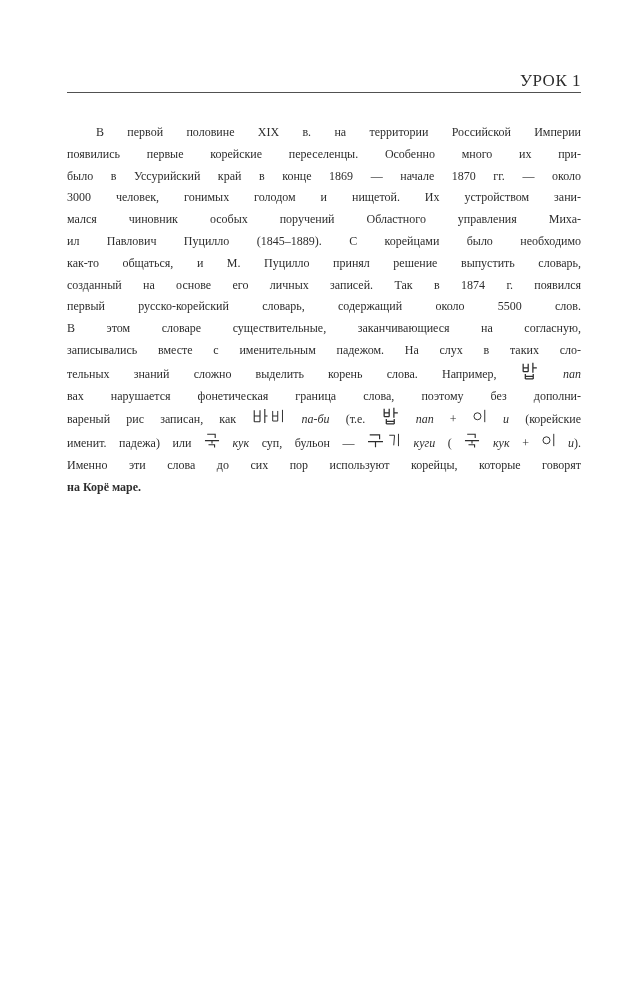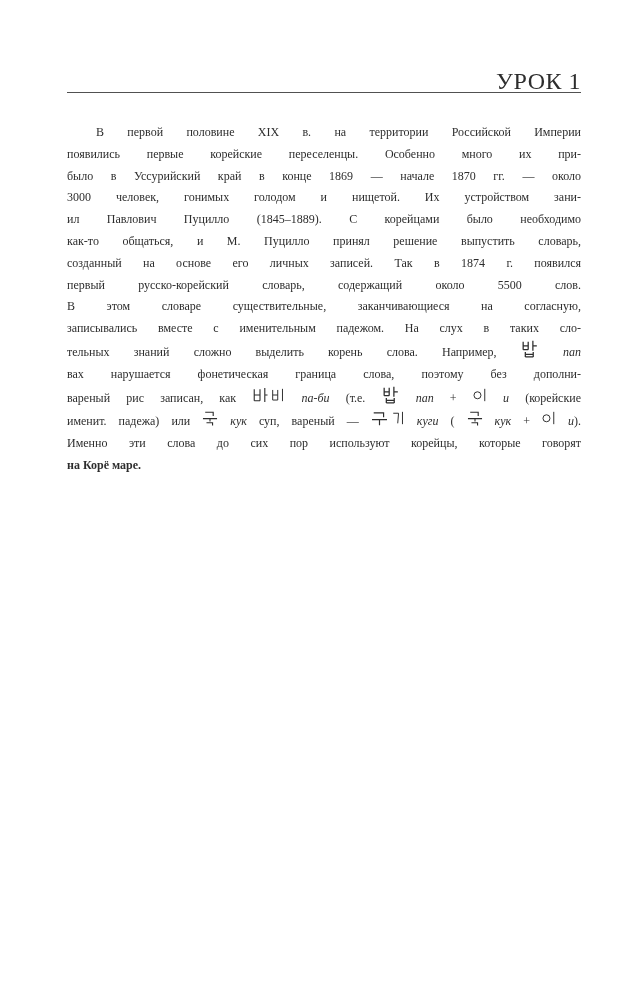--- a/index.html
+++ b/index.html
@@ -9,21 +9,21 @@
     font-family: "Liberation Serif", serif;
   }
   .page {
     position: relative; width: 644px; height: 1000px;
     background: var(--bg, #ffffff);
     color: var(--ink, #2d2d2d);
     overflow: hidden;
   }
   .lesson-header {
     position: absolute; top: 72px; left: 67px; width: 514px;
-    text-align: right; font-size: 24px; line-height: 18px;
+    text-align: right; font-size: 17px; line-height: 18px;
     letter-spacing: 0.5px; color: var(--ink, #2d2d2d);
     white-space: nowrap;
   }
   .header-rule {
     position: absolute; top: 92px; left: 67px; width: 514px;
     border: 0; margin: 0;
     border-top: 1.6px solid var(--rule, #515151);
   }
   .para {
     position: absolute; top: 122px; left: 67px; width: 514px;
@@ -90,20 +90,21 @@
   <div class="para">
 
     <div class="tl first"><span>В первой половине XIX в. на территории Российской Империи</span></div>
 
     <div class="tl"><span>появились первые корейские переселенцы. Особенно много их при-</span></div>
 
     <div class="tl"><span>было в Уссурийский край в конце 1869 — начале 1870 гг. — около</span></div>
 
     <div class="tl"><span>3000 человек, гонимых голодом и нищетой. Их устройством зани-</span></div>
 
+    <div class="tl"><span>мался чиновник особых поручений Областного управления Миха-</span></div>
 
     <div class="tl"><span>ил Павлович Пуцилло (1845–1889). С корейцами было необходимо</span></div>
 
     <div class="tl"><span>как-то общаться, и М. Пуцилло принял решение выпустить словарь,</span></div>
 
     <div class="tl"><span>созданный на основе его личных записей. Так в 1874 г. появился</span></div>
 
     <div class="tl"><span>первый русско-корейский словарь, содержащий около 5500 слов.</span></div>
 
     <div class="tl"><span>В этом словаре существительные, заканчивающиеся на согласную,</span></div>
@@ -140,21 +141,21 @@
       <span class="i"> и</span>
       <span> (корейские</span>
     </div>
 
     <div class="tl">
       <span>именит. падежа) или </span>
       <span class="ko" aria-label="국"><svg class="hg" width="16" height="18" viewBox="0 0 100 100">
             <use href="#hg-guk"></use>
           </svg></span>
       <span class="i"> кук</span>
-      <span> суп, вареный — </span>
+      <span> суп, бульон — </span>
       <span class="ko" aria-label="구기"><svg class="hg" width="17" height="18" viewBox="0 0 100 100">
             <use href="#hg-gu"></use>
           </svg><svg class="hg" width="14" height="18" viewBox="0 0 100 100">
             <use href="#hg-gi"></use>
           </svg></span>
       <span class="i"> куги</span>
       <span> (</span>
       <span class="ko" aria-label="국"><svg class="hg" width="16" height="18" viewBox="0 0 100 100">
             <use href="#hg-guk"></use>
           </svg></span>

